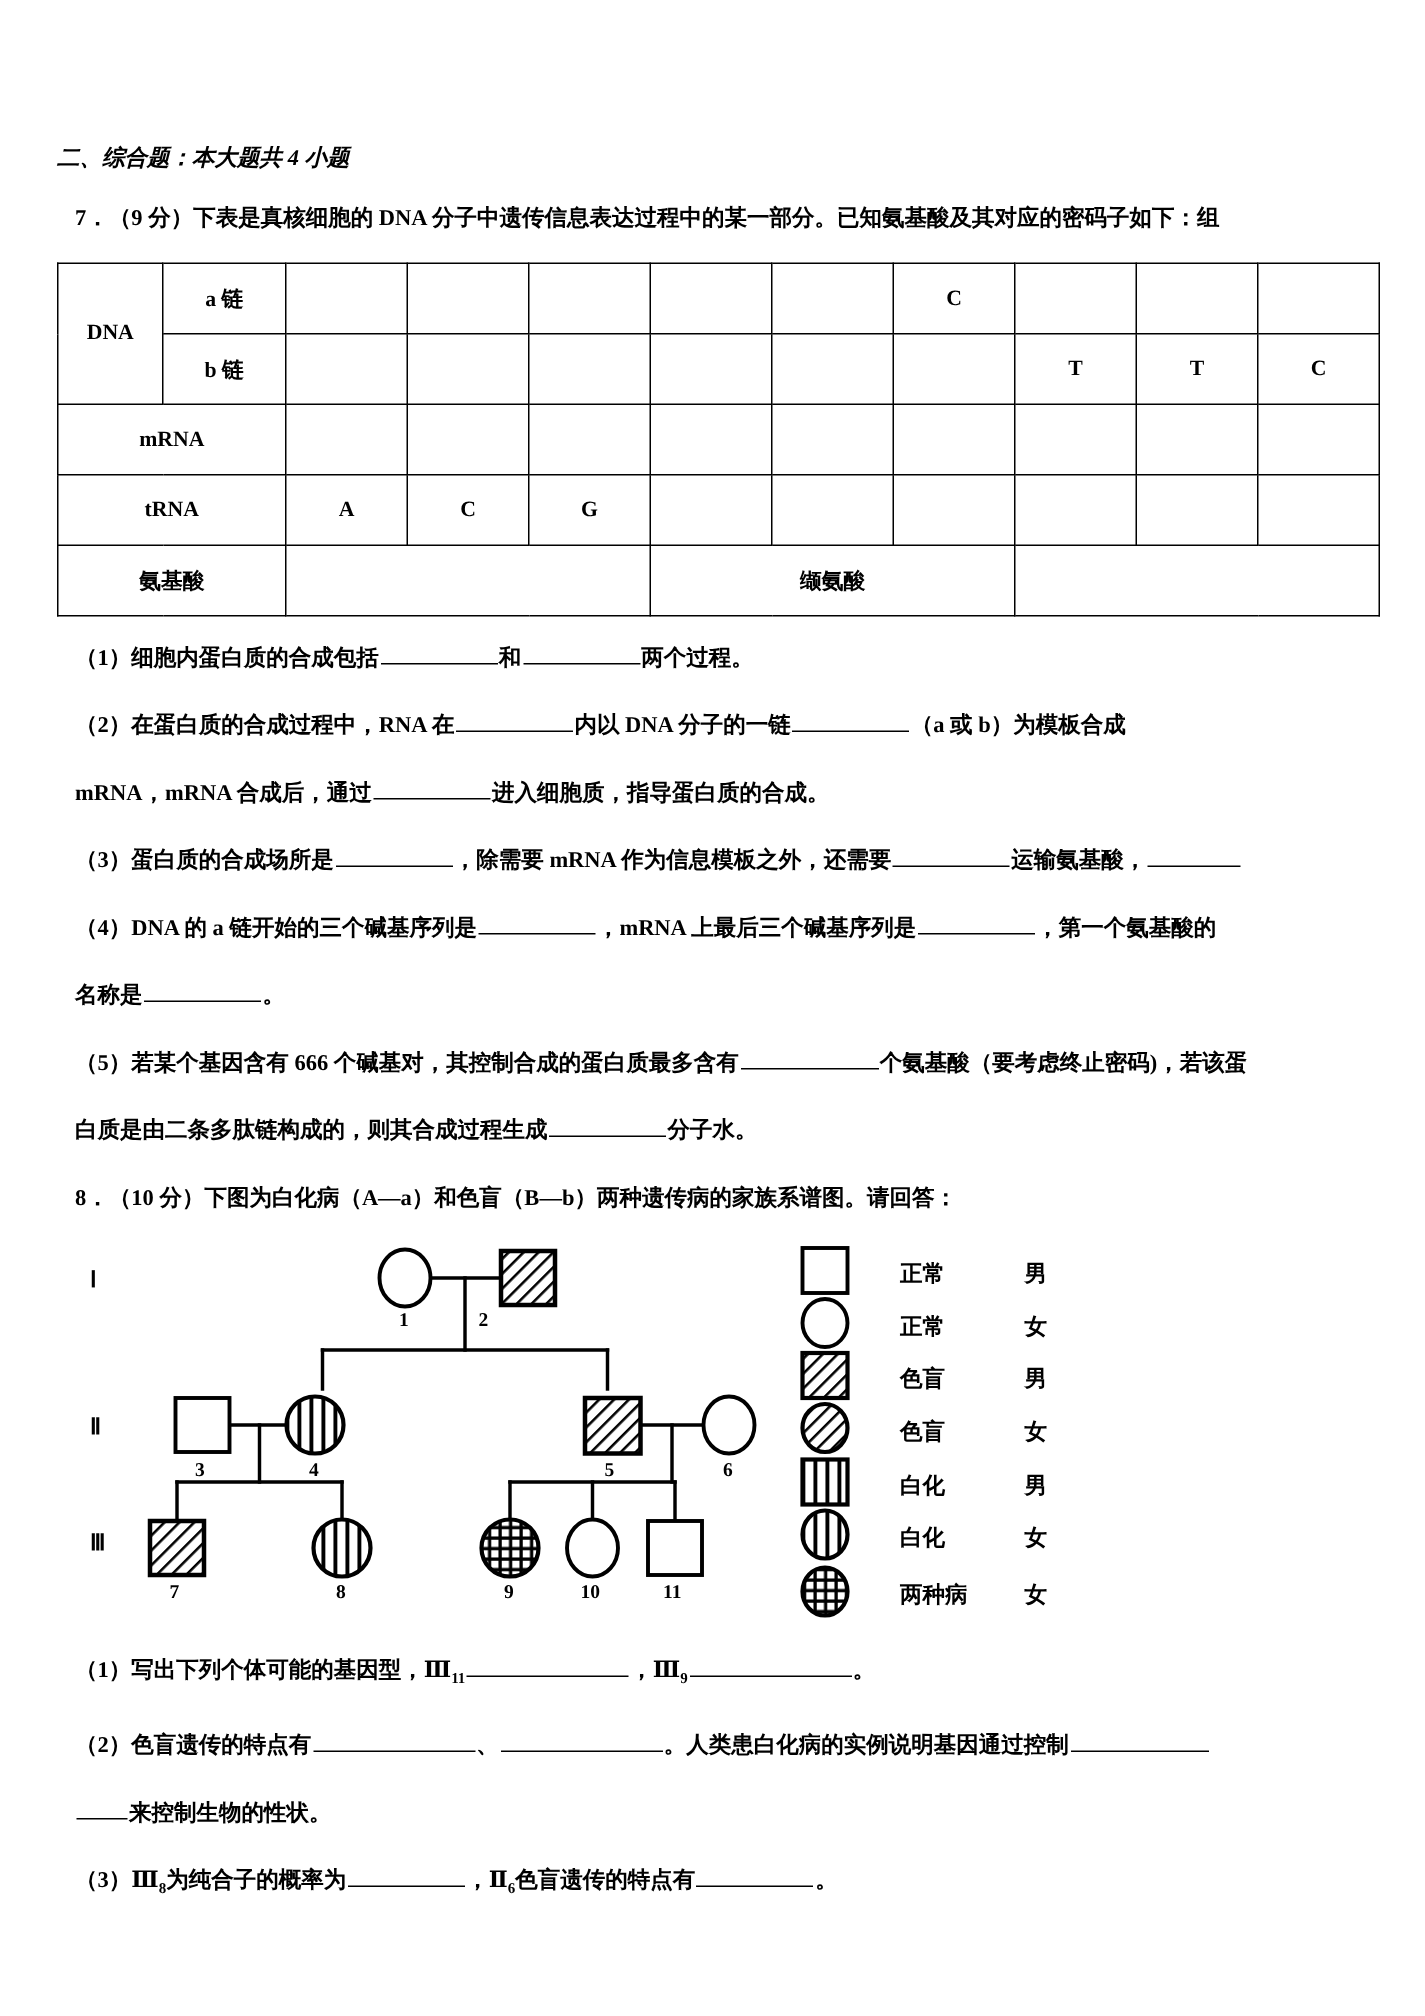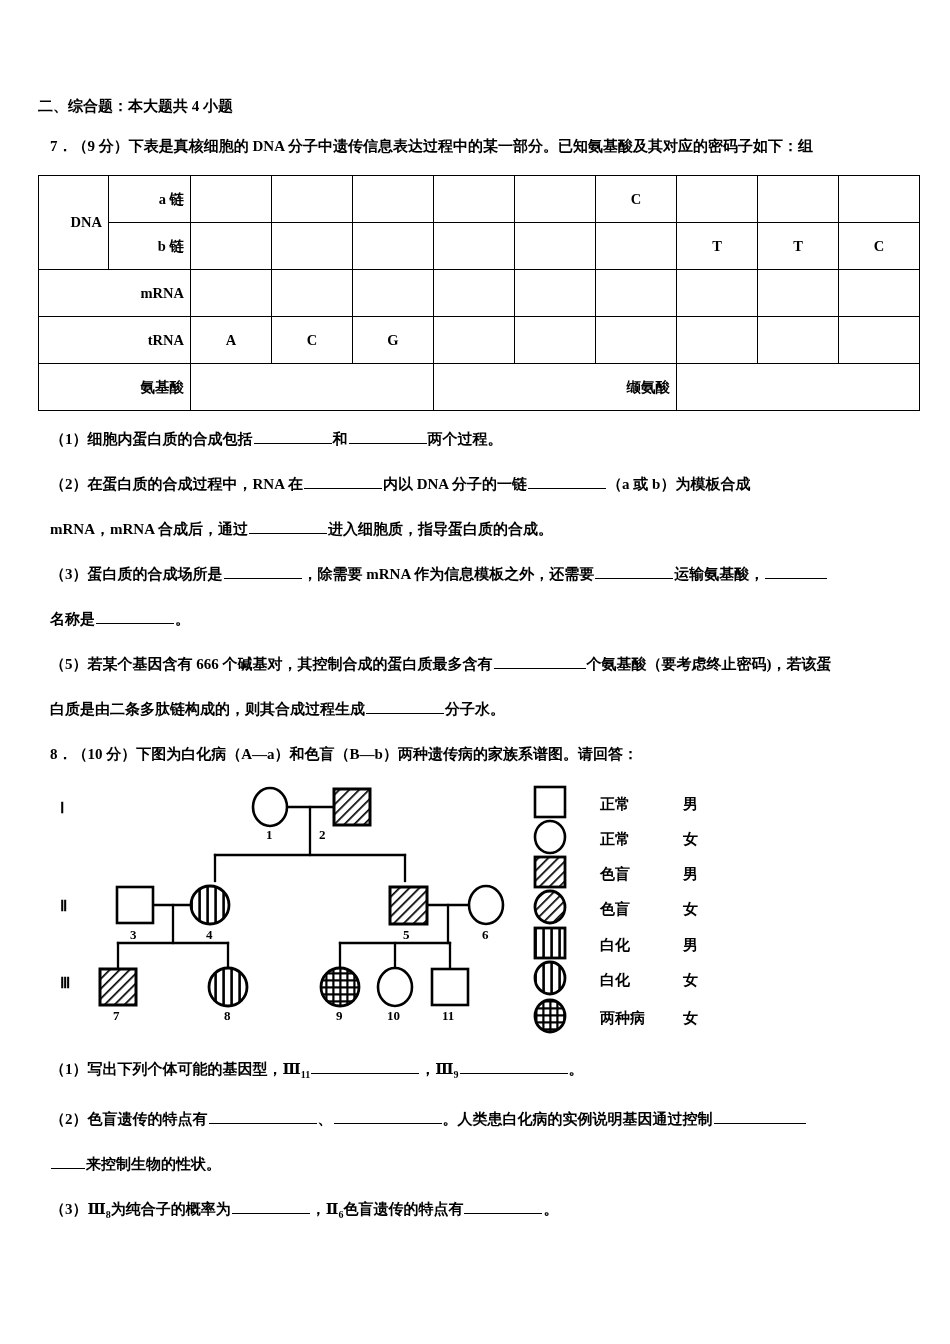--- a/index.html
+++ b/index.html
@@ -27,20 +27,21 @@
     top: 94px;
     width: 880px;
   }
 
   
   .section-title {
     font-size: 15px;
     font-weight: bold;
     line-height: 24px;
     margin-bottom: 4px;
+    font-style: italic;
   }
   .q-para {
     font-size: 15px;
     font-weight: bold;
     line-height: 33px;
     text-align: justify;
     margin: 12px;
   }
   .blank {
     display: inline-block;
@@ -68,21 +69,21 @@
   }
   table.dna-table td {
     border: 1.3px solid #000;
     font-size: 14.5px;
     font-weight: bold;
     padding: 4px 6px;
     height: 38px;
     vertical-align: middle;
     font-family: "Liberation Serif", serif;
   }
-  td.rowlabel { text-align: right; padding-left: 10px; }
+  td.rowlabel { text-align: center; padding-left: 10px; }
   td.cell { text-align: center; }
 
   
   .pedigree-wrap {
     position: relative;
     width: 880px;
     height: 258px;
     margin: 8px 0 6px 0;
   }
   .ped-svg { position: absolute; left: 0; top: 0; }
@@ -170,20 +171,21 @@
     </tbody>
   </table>
 
   <p class="q-para"><span>（1）细胞内蛋白质的合成包括</span><span class="blank b-md"></span><span>和</span><span class="blank b-md"></span><span>两个过程。</span></p>
 
   <p class="q-para"><span>（2）在蛋白质的合成过程中，RNA 在</span><span class="blank b-md"></span><span>内以 DNA 分子的一链</span><span class="blank b-md"></span><span>（a 或 b）为模板合成</span></p>
   <p class="q-para"><span>mRNA，mRNA 合成后，通过</span><span class="blank b-md"></span><span>进入细胞质，指导蛋白质的合成。</span></p>
 
   <p class="q-para"><span>（3）蛋白质的合成场所是</span><span class="blank b-md"></span><span>，除需要 mRNA 作为信息模板之外，还需要</span><span class="blank b-md"></span><span>运输氨基酸，</span><span class="blank b-sm"></span></p>
 
+  <p class="q-para"><span>（4）DNA 的 a 链开始的三个碱基序列是</span><span class="blank b-md"></span><span>，mRNA 上最后三个碱基序列是</span><span class="blank b-md"></span><span>，第一个氨基酸的</span></p>
   <p class="q-para"><span>名称是</span><span class="blank b-md"></span><span>。</span></p>
 
   <p class="q-para"><span>（5）若某个基因含有 666 个碱基对，其控制合成的蛋白质最多含有</span><span class="blank b-lg"></span><span>个氨基酸（要考虑终止密码)，若该蛋</span></p>
   <p class="q-para"><span>白质是由二条多肽链构成的，则其合成过程生成</span><span class="blank b-md"></span><span>分子水。</span></p>
 
   <p class="q-para"><span>8．</span><span>（10 分）</span><span>下图为白化病（A—a）和色盲（B—b）两种遗传病的家族系谱图。请回答：</span></p>
 
   <div class="pedigree-wrap">
     <svg class="ped-svg" width="880" height="258" viewBox="0 0 880 258">
       <defs>

